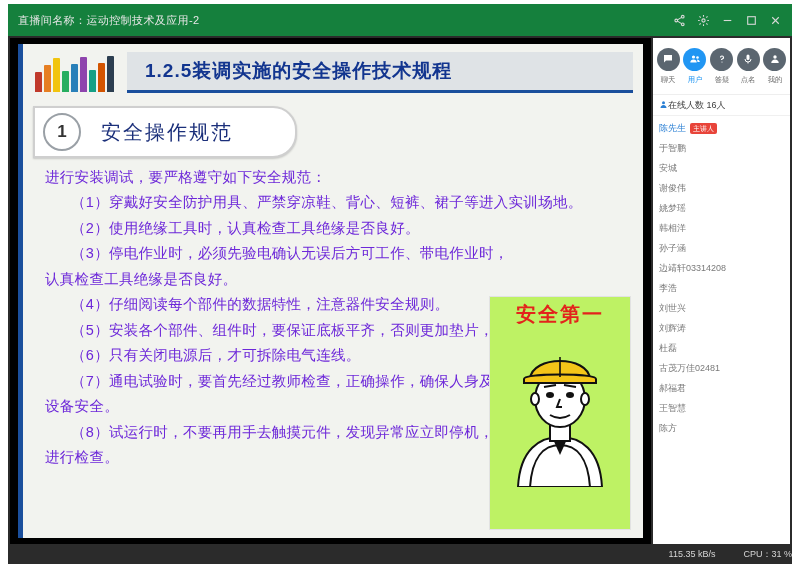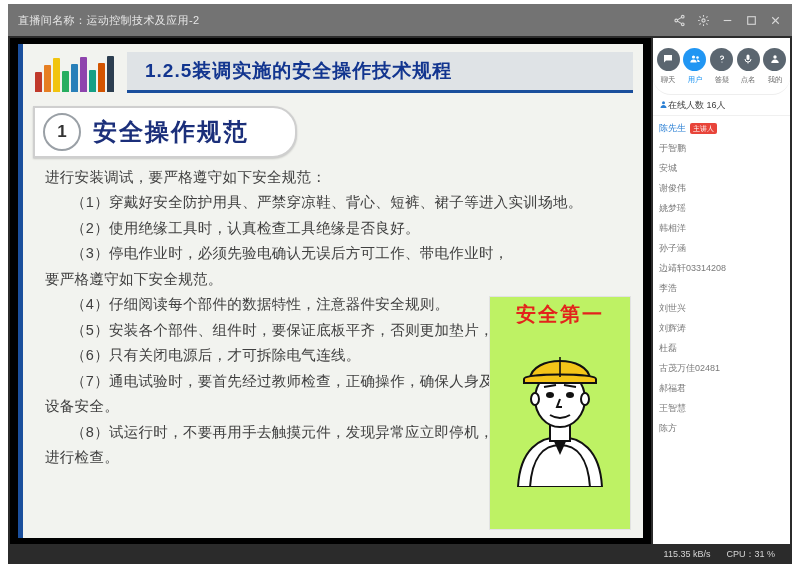--- a/index.html
+++ b/index.html
@@ -22,21 +22,21 @@
     width: 784px;
     height: 560px;
     background: #2b2b2b;
     display: flex;
     flex-direction: column;
   }
 
   
   .titlebar {
     height: 32px;
-    background: #737373;
+    background: #15803d;
     display: flex;
     align-items: center;
     color: #e8e8e8;
     font-size: 11px;
     flex: 0 0 auto;
     padding: 0 6px;
   }
   .titlebar .title-text {
     margin-left: 4px;
     letter-spacing: .4px;
@@ -147,37 +147,37 @@
     border-radius: 50%;
     display: flex;
     align-items: center;
     justify-content: center;
     font-size: 17px;
     color: #333;
     font-weight: bold;
     background: #fff;
   }
   .subtitle-text {
-    margin-left: 12px;
-    font-size: 24px;
-    font-weight: bold;
+    margin-left: 20px;
+    font-size: 20px;
+    font-weight: normal;
     color: #1b2f7a;
     letter-spacing: 2px;
   }
 
   
   .slide-body {
     position: absolute;
     left: 22px;
     top: 122px;
     right: 12px;
     bottom: 6px;
     font-size: 14.5px;
     line-height: 1.62;
-    color: #404040;
+    color: #6d28d9;
     letter-spacing: .3px;
   }
   .slide-body p { margin: 0 0 2px 0; }
   .slide-body p.ind { text-indent: 26px; }
 
   
   .poster {
     position: absolute;
     right: 12px;
     bottom: 8px;
@@ -224,21 +224,20 @@
     min-width: 0;
   }
   .rp-tabs {
     height: 56px;
     background: #ffffff;
     display: flex;
     align-items: center;
     justify-content: flex-end;
     border-bottom: 1px solid #eee;
     padding: 0 2px;
-    border-radius: 18px;
   }
   .rp-tab {
     display: flex;
     flex-direction: column;
     align-items: center;
     gap: 3px;
     width: 32px;
   }
   .rp-ic {
     width: 23px;
@@ -300,22 +299,22 @@
   
   .statusbar {
     flex: 0 0 auto;
     height: 20px;
     background: #2b2b2b;
     display: flex;
     align-items: center;
     justify-content: flex-end;
     color: #d6d6d6;
     font-size: 9px;
-    padding-right: 17px;
-    gap: 16px;
+    padding-right: 0;
+    gap: 28px;
   }
   .statusbar .item { white-space: nowrap; }
 </style>
 </head>
 <body>
 
 <div class="app-window">
 
   <div class="titlebar">
     <span class="title-text">直播间名称：运动控制技术及应用-2</span>
@@ -379,21 +378,21 @@
         <div class="subtitle-pill">
           <span class="subtitle-num">1</span>
           <span class="subtitle-text">安全操作规范</span>
         </div>
 
         <div class="slide-body" id="slide-body">
             <p>进行安装调试，要严格遵守如下安全规范：</p>
             <p class="ind">（1）穿戴好安全防护用具、严禁穿凉鞋、背心、短裤、裙子等进入实训场地。</p>
             <p class="ind">（2）使用绝缘工具时，认真检查工具绝缘是否良好。</p>
             <p class="ind">（3）停电作业时，必须先验电确认无误后方可工作、带电作业时，</p>
-            <p>要严格遵守如下安全规范。</p>
+            <p>认真检查工具绝缘是否良好。</p>
             <p class="ind">（4）仔细阅读每个部件的数据特性，注意器件安全规则。</p>
             <p class="ind">（5）安装各个部件、组件时，要保证底板平齐，否则更加垫片，</p>
             <p class="ind">（6）只有关闭电源后，才可拆除电气连线。</p>
             <p class="ind">（7）通电试验时，要首先经过教师检查，正确操作，确保人身及</p>
             <p>设备安全。</p>
             <p class="ind">（8）试运行时，不要再用手去触摸元件，发现异常应立即停机，</p>
             <p>进行检查。</p>
           </div>
 
         <div class="poster">

